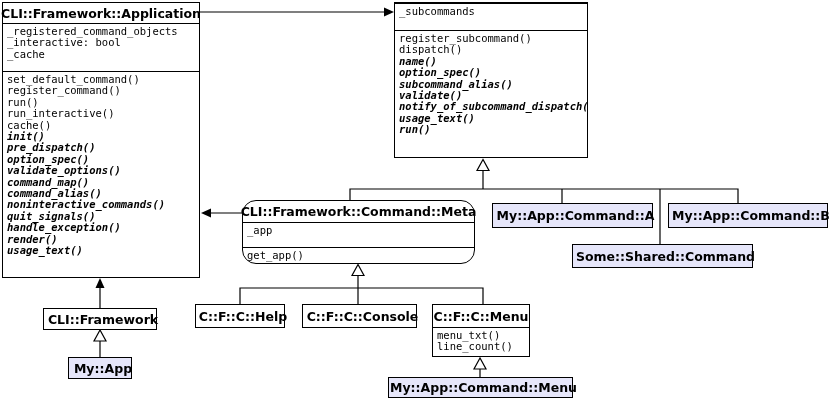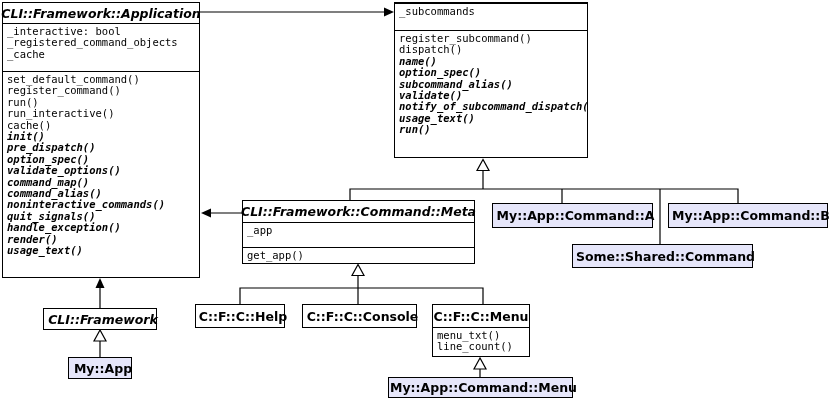--- a/index.html
+++ b/index.html
@@ -10,21 +10,21 @@
   #connectors { position:absolute; left:0; top:0; width:830px; height:402px; pointer-events:none; }
   .cls {
     position:absolute; box-sizing:border-box; background:var(--abstract-fill,#fff);
     border:1.5px solid var(--border,#000); display:flex; flex-direction:column;
   }
   .cls.filled { background:var(--concrete-fill,#E6E6FA); }
   .cls-name {
     flex:0 0 auto; display:flex; align-items:center; justify-content:center;
     font-weight:bold; font-size:12.5px; white-space:nowrap; letter-spacing:0;
   }
-  .cls.abstract > .cls-name { font-style:italic; }
+  .cls.abstract > .cls-name { }
   .cls.name-only > .cls-name { flex:1 1 auto;margin-left:6px; }
   .compartment {
     flex:0 0 auto; box-sizing:border-box; border-top:1.2px solid var(--border,#000);
     padding:2px 4px 0 4px; font-family:"DejaVu Sans Mono", monospace;
     font-size:10.5px; line-height:11.4px; white-space:nowrap; overflow:hidden;
   }
   .compartment.grow { flex:1 1 auto; }
   .m-abstract { font-weight:bold; font-style:italic; }
   svg line, svg polyline { stroke:#000; stroke-width:1.2; fill:none; }
   svg .arrowhead { fill:#000; stroke:none; }
@@ -74,22 +74,22 @@
 
     <g>
       <polygon class="tri" points="480,358 474,369 486,369"></polygon>
       <line x1="480" y1="369" x2="480" y2="377"></line>
     </g>
   </svg>
 
   <div class="cls abstract" style="left:2px; top:2px; width:198px; height:276px;">
     <div class="cls-name" style="height:20px">CLI::Framework::Application</div>
     <div class="compartment" style="height:48px">
+      <div>_registered_command_objects</div>
       <div>_interactive: bool</div>
-      <div>_registered_command_objects</div>
       <div>_cache</div>
     </div>
     <div class="compartment grow">
       <div>set_default_command()</div>
       <div>register_command()</div>
       <div>run()</div>
       <div>run_interactive()</div>
       <div>cache()</div>
       <div class="m-abstract">init()</div>
       <div class="m-abstract">pre_dispatch()</div>
@@ -115,21 +115,21 @@
       <div class="m-abstract">name()</div>
       <div class="m-abstract">option_spec()</div>
       <div class="m-abstract">subcommand_alias()</div>
       <div class="m-abstract">validate()</div>
       <div class="m-abstract">notify_of_subcommand_dispatch()</div>
       <div class="m-abstract">usage_text()</div>
       <div class="m-abstract">run()</div>
     </div>
   </div>
 
-  <div class="cls abstract" style="left:242px; top:200px; width:233px; height:64px;">
+  <div class="cls abstract" style="left:242px; top:200px; width:233px; height:64px;border-radius:14px;">
     <div class="cls-name" style="height:21px">CLI::Framework::Command::Meta</div>
     <div class="compartment" style="height:25px">
       <div>_app</div>
     </div>
     <div class="compartment grow">
       <div>get_app()</div>
     </div>
   </div>
 
   <div class="cls filled name-only" style="left:492px; top:203px; width:161px; height:25px;">

